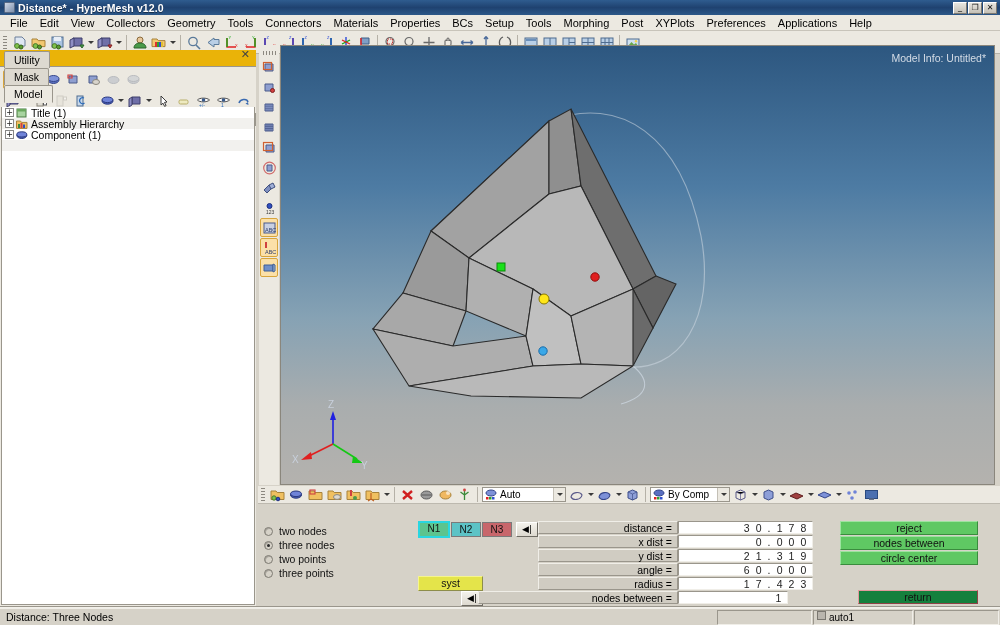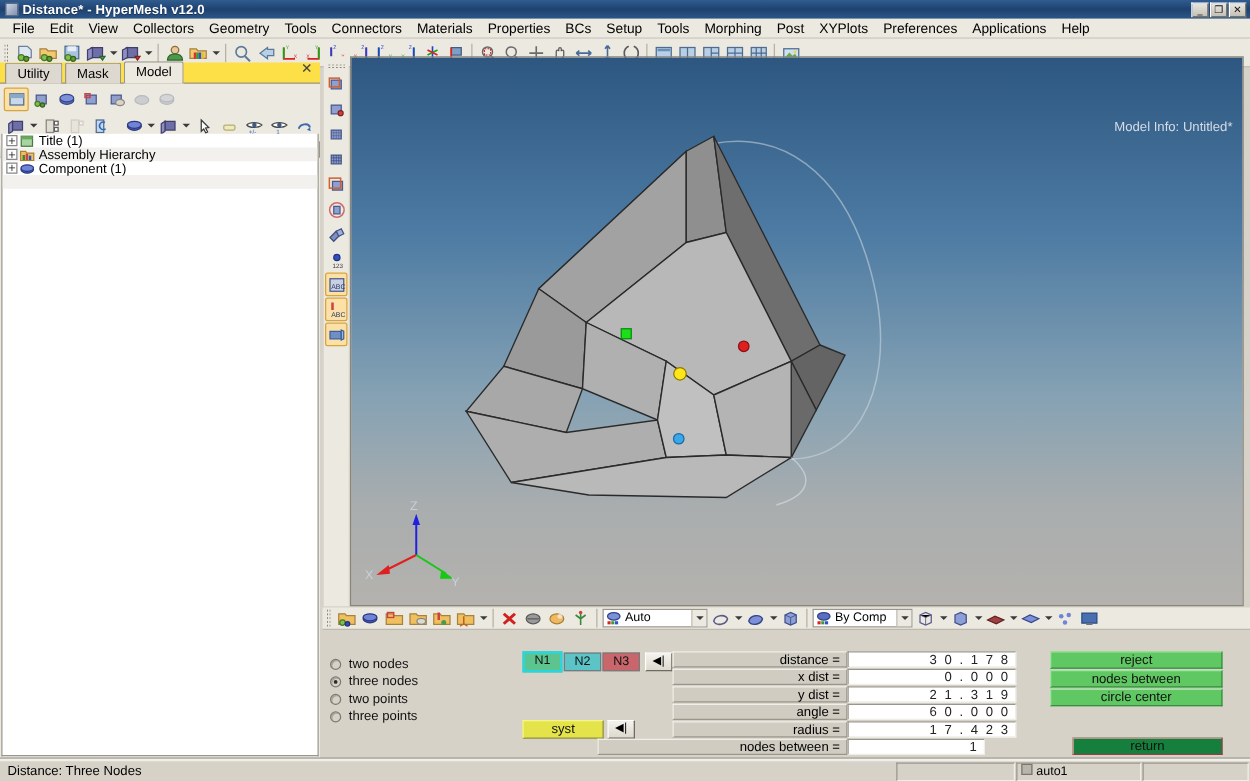--- a/index.html
+++ b/index.html
@@ -71,23 +71,23 @@
   .tbsep { width: 1px; height: 15px; background: #b5b1a7; margin: 0 3px; flex:0 0 auto; }
   .caret { width:0;height:0;border-left:3px solid transparent;border-right:3px solid transparent;border-top:3px solid #3a3a3a; }
 
   
   .leftpanel {
     position: absolute; left: 0; top: 50px;
     width: 256px; height: 556px;
     background: #ece9e1;
   }
   .tabstrip {
-    display: flex; align-items: flex-end; height: 17px;
+    display: flex; align-items: flex-start; height: 17px;
     padding-left: 4px; border-bottom: 1px solid #9a968c;
-    position: relative; background: #fde047;
+    position: relative; background: #eab308; flex-direction: column;
   }
   .tab {
     padding: 2px 9px 2px 9px; font-size: 10.5px;
     border: 1px solid #9a968c; border-bottom: none;
     background: #ddd9d0; margin-right: 2px;
     border-radius: 2px 2px 0 0; position: relative; top: 1px;
   }
   .tab.active { background: #ece9e1; top: 1px; border-bottom: 1px solid #ece9e1; font-weight: normal;}
   .tab-close {
     position: absolute; right: 6px; top: -2px;
@@ -160,21 +160,21 @@
   
   .viewport {
     position: absolute; left: 280px; top: 45px;
     width: 715px; height: 440px;
     background: linear-gradient(180deg, #2d5780 0%, #4d7ba3 32%, #86a2b4 62%, #a9adae 82%, #b4b2ae 100%);
     overflow: hidden;
     border: 1px solid #8a867c;
   }
   .modelinfo {
     position: absolute; right: 8px; top: 6px;
-    color: #d4dce6; font-size: 10.5px; margin-top: 44px;
+    color: #d4dce6; font-size: 10.5px;
   }
   .triad { position: absolute; left: 10px; bottom: 10px; }
 
   
   .bottompanel {
     position: absolute; left: 258px; top: 486px;
     width: 742px; height: 122px;
     background: #d6d2c8;
   }
   .btrow {
@@ -220,21 +220,21 @@
   .nbtn.n1 { background: #5cc48e; border: 2px solid #29d6e0; line-height: 11px; width: 32px; height: 17px;}
   .nbtn.n2 { background: #5cc3c6; }
   .nbtn.n3 { background: #c8666b; }
   .revbtn {
     width: 22px; height: 15px; margin-left: 3px;
     background: linear-gradient(180deg,#f4f2ec,#ddd9cf);
     border: 1px solid #6e6b63; border-top-color:#fff; border-left-color:#fff;
     font-size: 9px; text-align:center; line-height: 13px;
     font-family: "DejaVu Sans", sans-serif;
   }
-  .systrow { position: absolute; left: 160px; top: 72px; display: flex; align-items: center; }
+  .systrow { position: absolute; left: 160px; top: 72px; display: flex; align-items: flex-end; flex-direction: column; }
   .systbtn {
     width: 65px; height: 15px; background: #e4e44a;
     border: 1px solid #8d8d4a; border-top-color:#f5f58c; border-left-color:#f5f58c;
     font-size: 10.5px; text-align: center; line-height: 13px; color:#111;
   }
 
   
   .valtable { position: absolute; left: 280px; top: 17px; width: 275px; }
   .valrow { display: flex; height: 13px; margin-bottom: 1px; }
   .vlabel {

